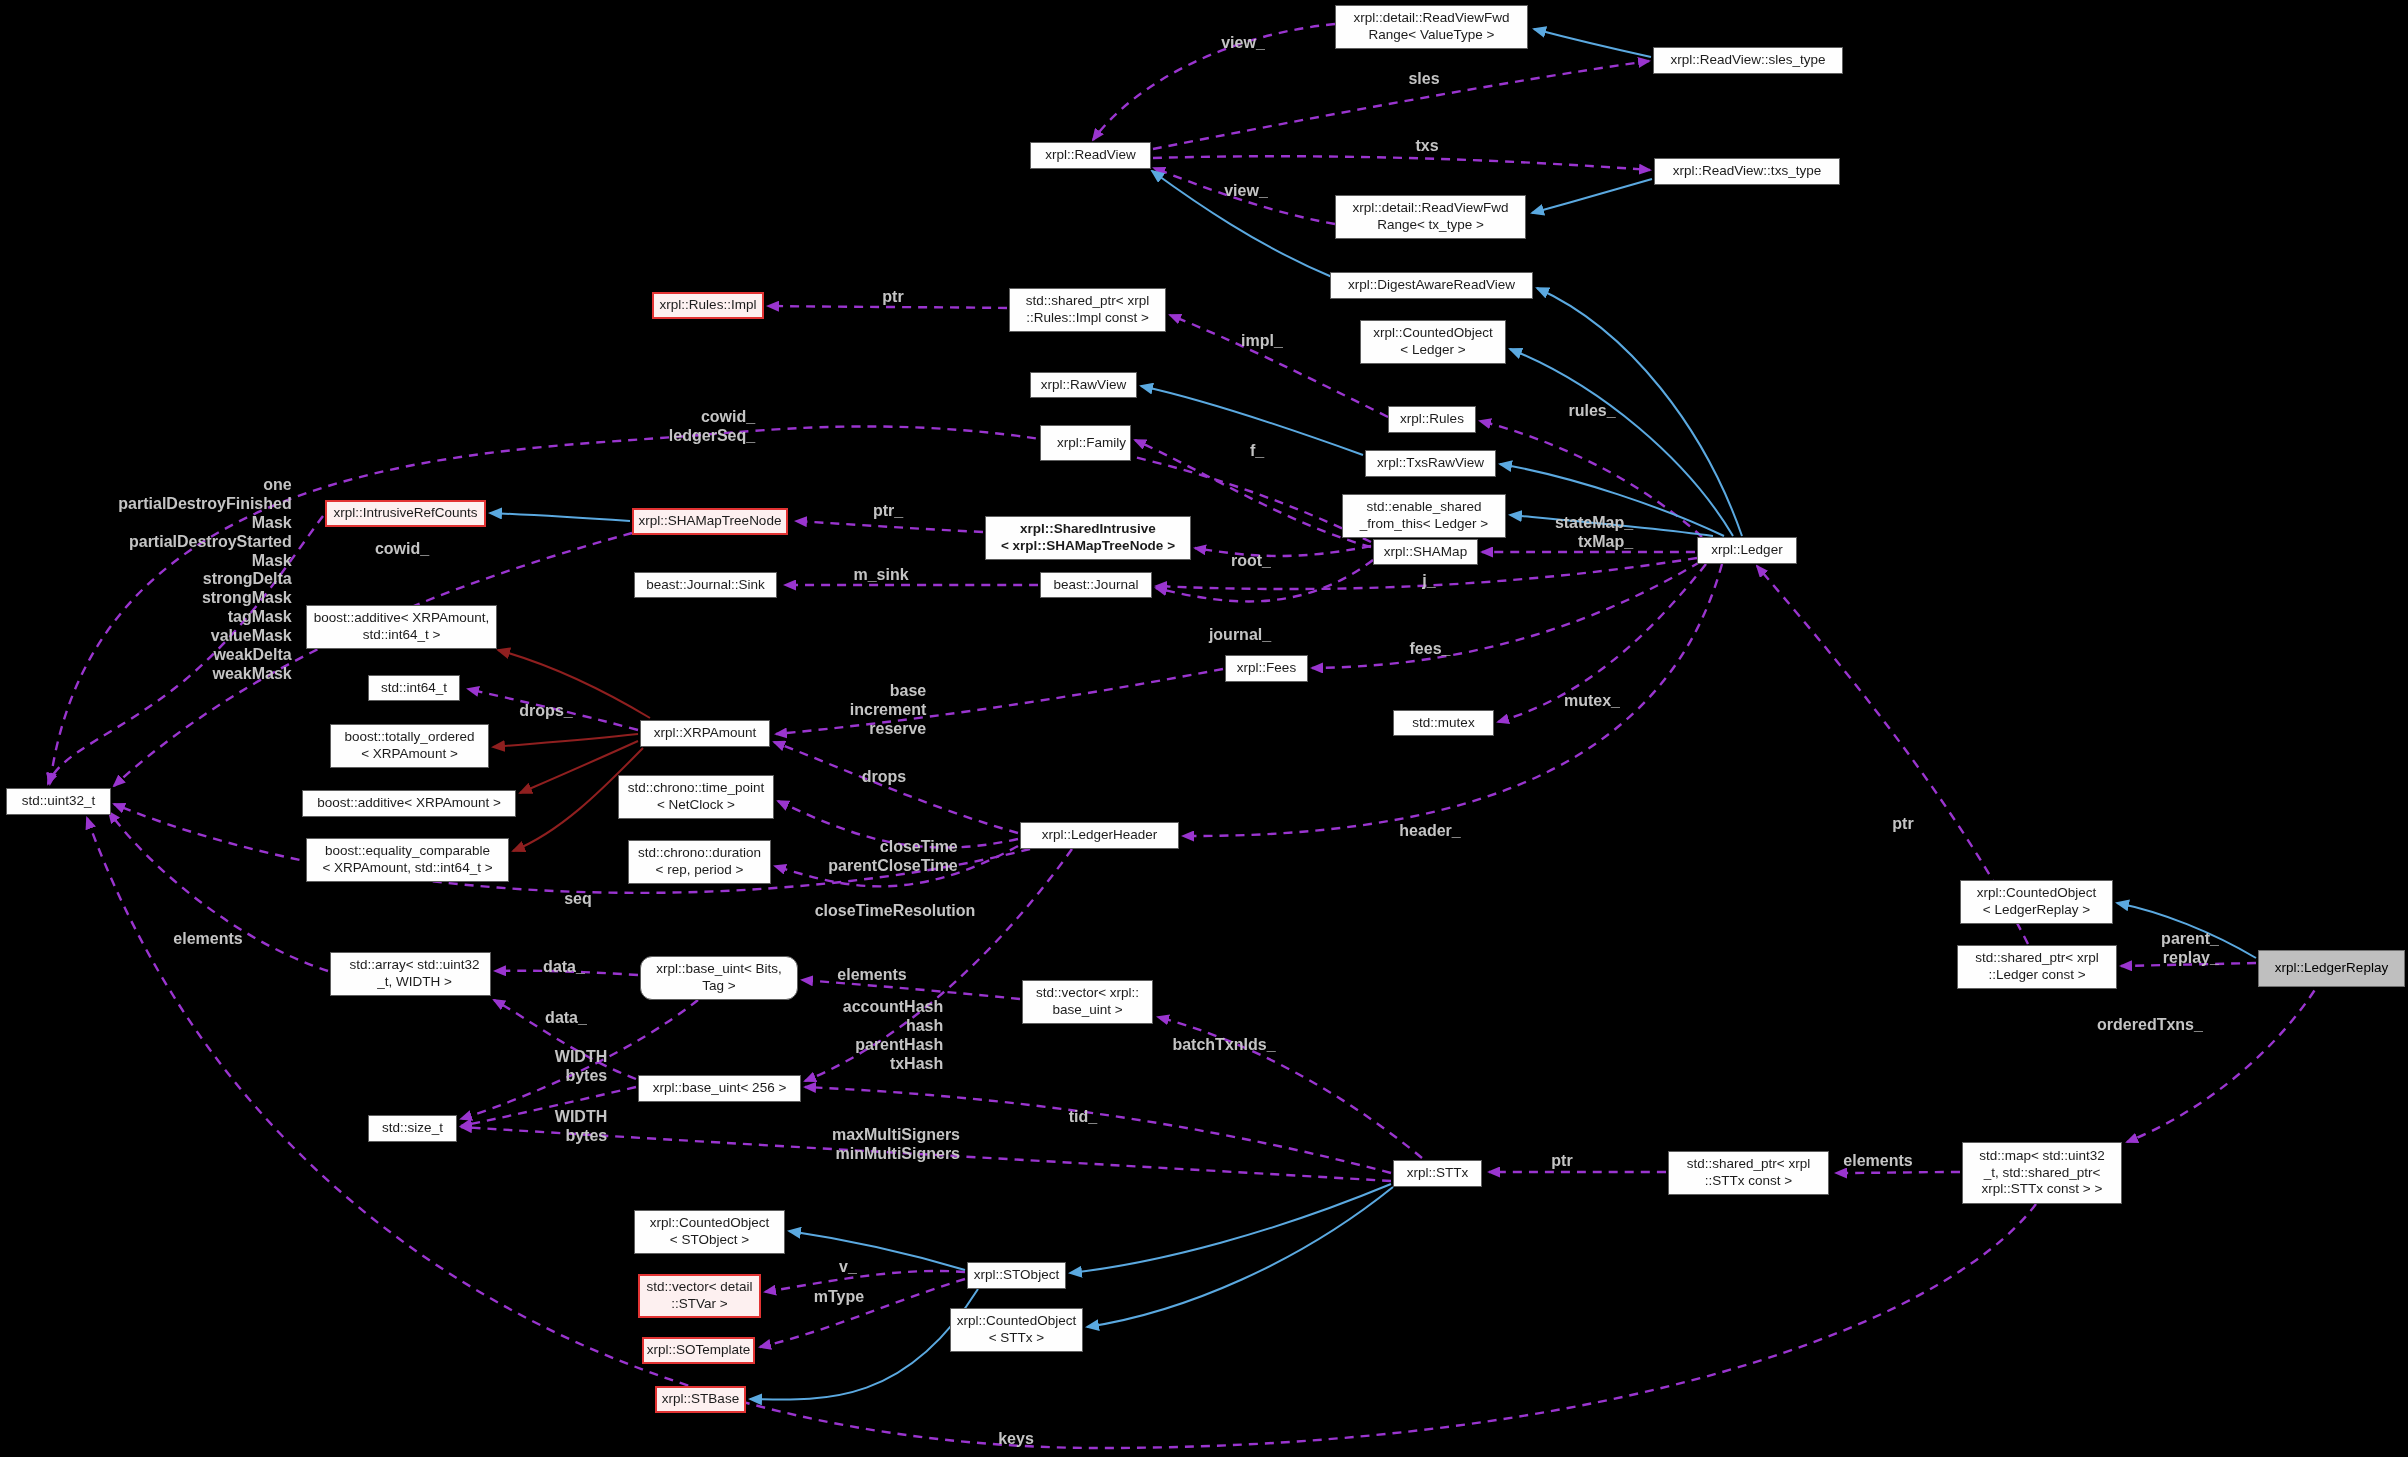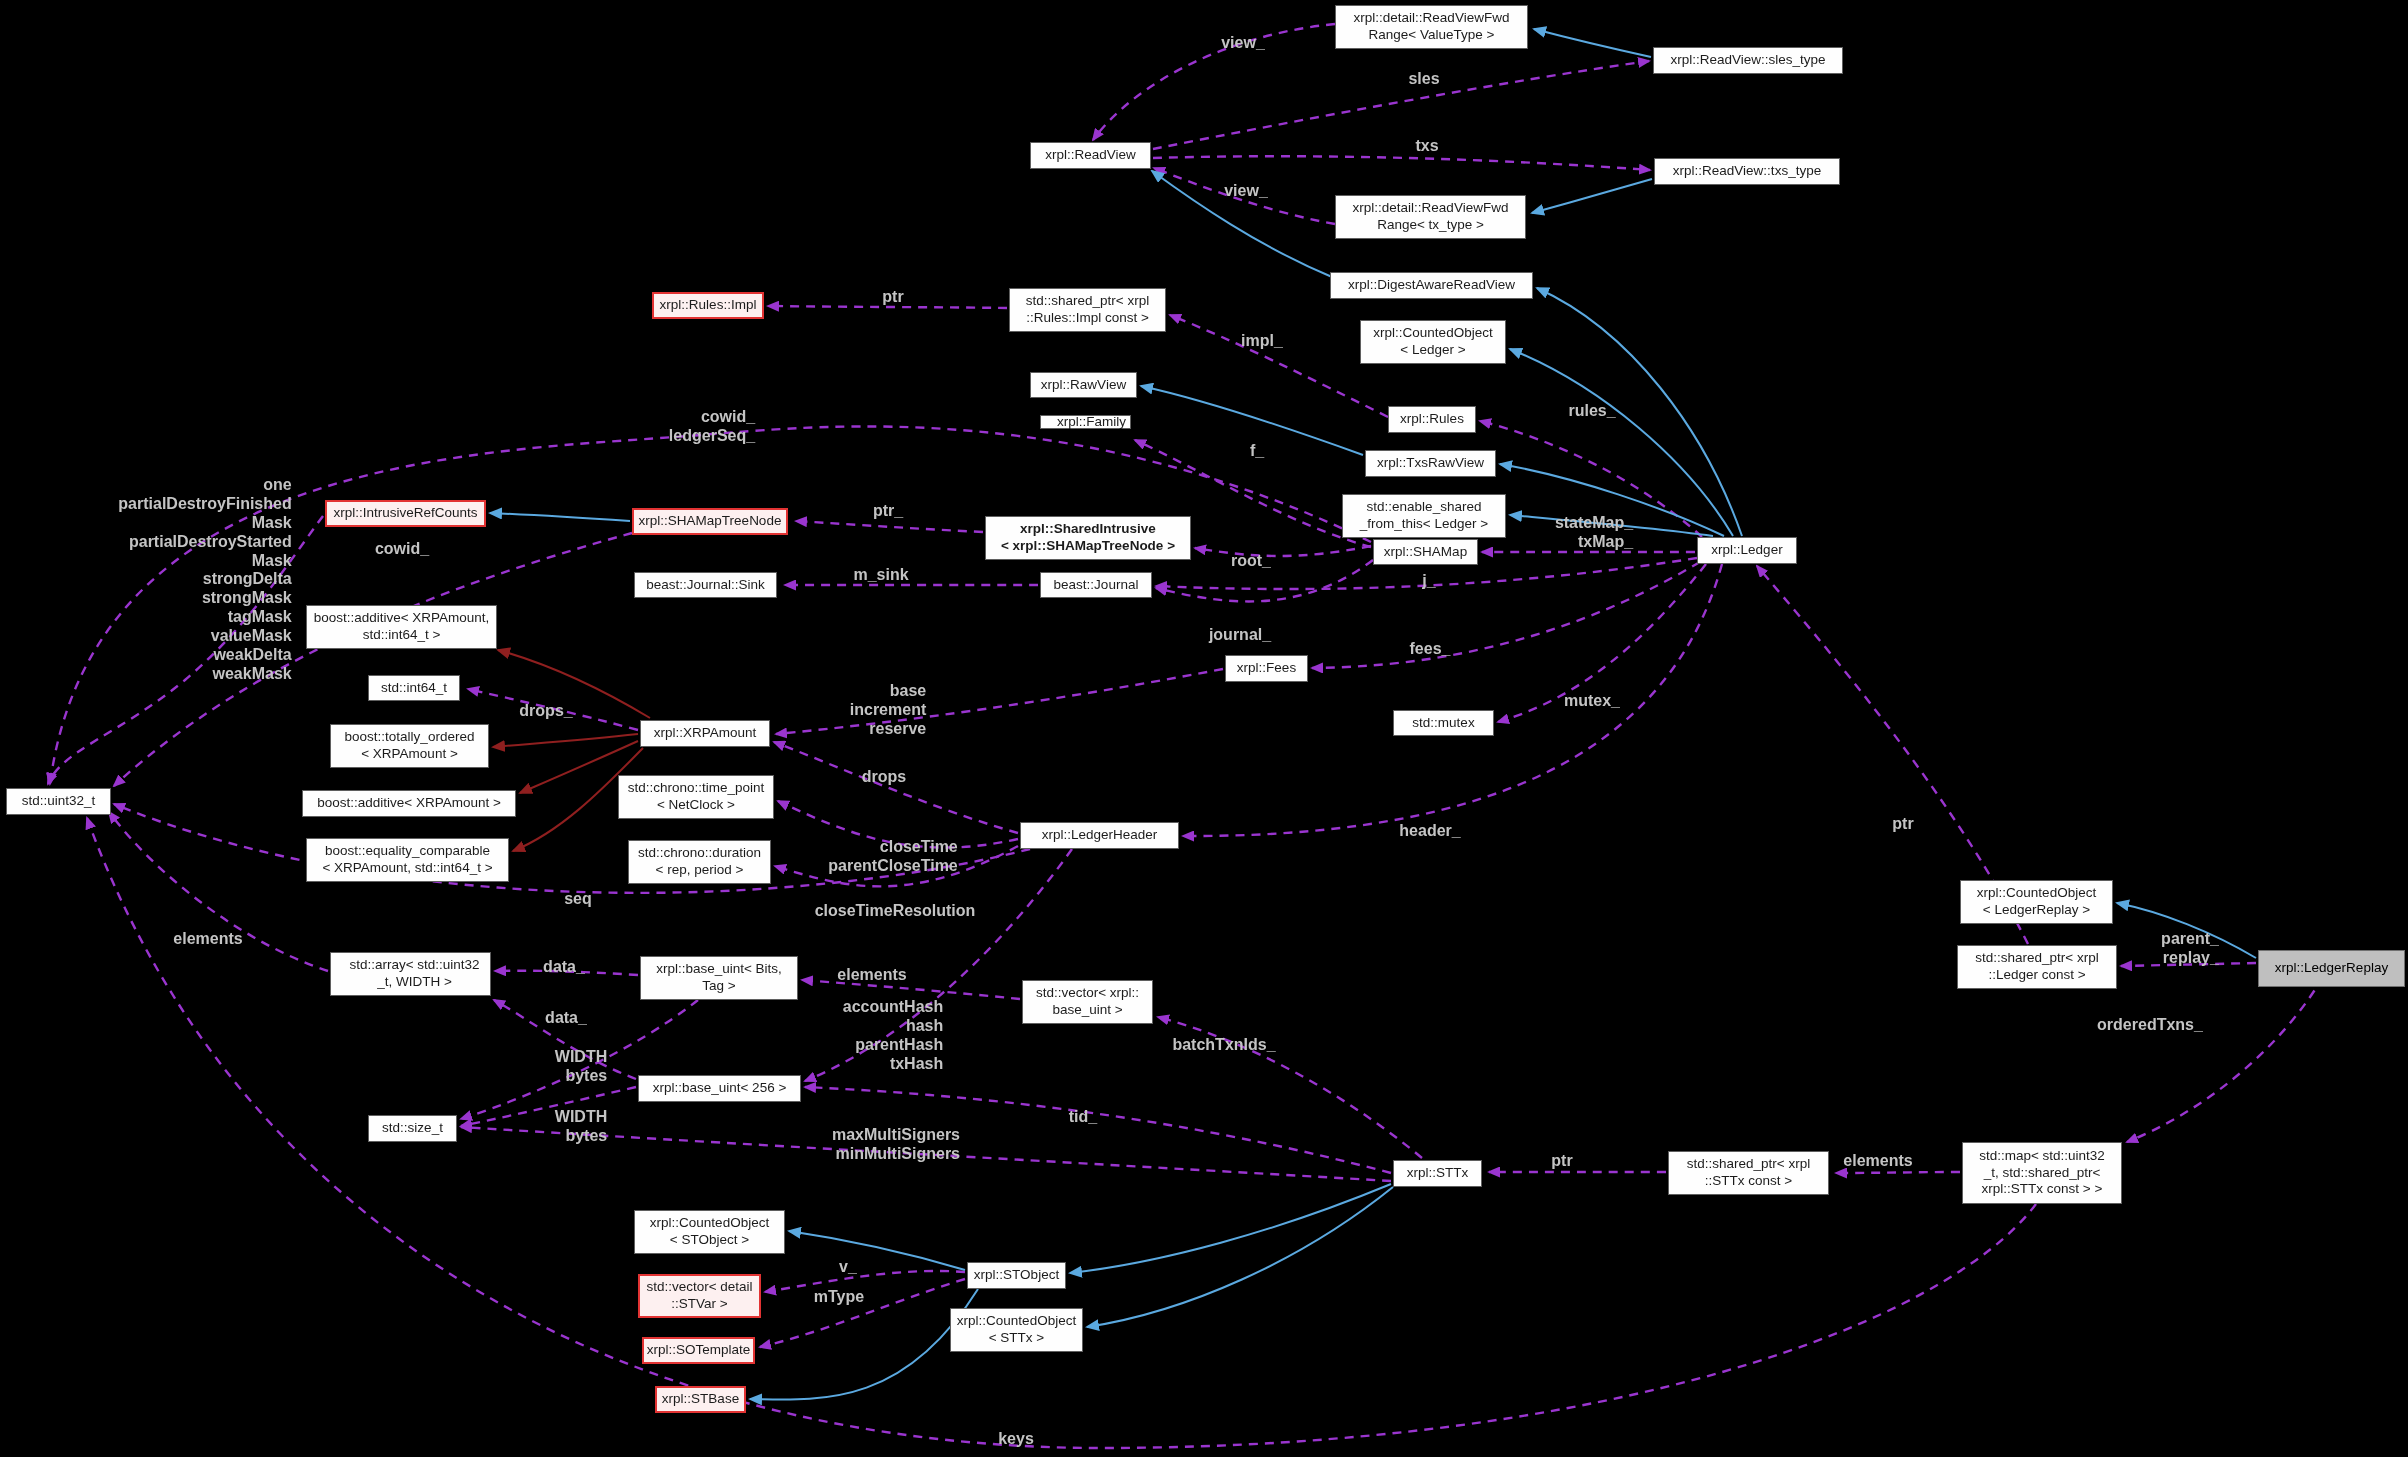--- a/index.html
+++ b/index.html
@@ -109,21 +109,21 @@
     <div class="node" style="left: 1335px; top: 195px; width: 191px; height: 44px;">xrpl::detail::ReadViewFwd
 Range&lt; tx_type &gt;</div>
     <div class="node" style="left: 1330px; top: 272px; width: 203px; height: 27px;">xrpl::DigestAwareReadView</div>
     <div class="node" style="left: 1360px; top: 320px; width: 146px; height: 44px;">xrpl::CountedObject
 &lt; Ledger &gt;</div>
     <div class="node" style="left: 1009px; top: 288px; width: 157px; height: 44px;">std::shared_ptr&lt; xrpl
 ::Rules::Impl const &gt;</div>
     <div class="node red" style="left: 652px; top: 292px; width: 112px; height: 27px;">xrpl::Rules::Impl</div>
     <div class="node" style="left: 1030px; top: 372px; width: 107px; height: 26px;">xrpl::RawView</div>
     <div class="node" style="left: 1388px; top: 406px; width: 88px; height: 27px;">xrpl::Rules</div>
-    <div class="node" style="left: 1040px; top: 415px; width: 91px; height: 14px; padding-left: 16px;">xrpl::Family</div>
+    <div class="node" style="left: 1040px; top: 425px; width: 91px; height: 36px; padding-left: 16px;">xrpl::Family</div>
     <div class="node" style="left: 1365px; top: 450px; width: 131px; height: 27px;">xrpl::TxsRawView</div>
     <div class="node" style="left: 1342px; top: 494px; width: 164px; height: 44px;">std::enable_shared
 _from_this&lt; Ledger &gt;</div>
     <div class="node" style="left: 985px; top: 516px; width: 206px; height: 44px; font-weight: bold;">xrpl::SharedIntrusive
 &lt; xrpl::SHAMapTreeNode &gt;</div>
     <div class="node" style="left: 1373px; top: 539px; width: 105px; height: 26px;">xrpl::SHAMap</div>
     <div class="node" style="left: 1697px; top: 537px; width: 100px; height: 27px;">xrpl::Ledger</div>
     <div class="node red" style="left: 325px; top: 500px; width: 161px; height: 27px;">xrpl::IntrusiveRefCounts</div>
     <div class="node red" style="left: 632px; top: 508px; width: 156px; height: 27px;">xrpl::SHAMapTreeNode</div>
     <div class="node" style="left: 634px; top: 572px; width: 143px; height: 26px;">beast::Journal::Sink</div>
@@ -140,21 +140,21 @@
     <div class="node" style="left: 618px; top: 775px; width: 156px; height: 44px;">std::chrono::time_point
 &lt; NetClock &gt;</div>
     <div class="node" style="left: 628px; top: 840px; width: 143px; height: 44px;">std::chrono::duration
 &lt; rep, period &gt;</div>
     <div class="node" style="left: 1225px; top: 655px; width: 83px; height: 27px;">xrpl::Fees</div>
     <div class="node" style="left: 1393px; top: 710px; width: 101px; height: 26px;">std::mutex</div>
     <div class="node" style="left: 1020px; top: 822px; width: 159px; height: 27px;">xrpl::LedgerHeader</div>
     <div class="node" style="left: 6px; top: 788px; width: 105px; height: 27px;">std::uint32_t</div>
     <div class="node" style="left: 330px; top: 952px; width: 161px; height: 44px; padding-left: 12px;">std::array&lt; std::uint32
 _t, WIDTH &gt;</div>
-    <div class="node" style="left: 640px; top: 956px; width: 158px; height: 44px;">xrpl::base_uint&lt; Bits,
+    <div class="node" style="left: 640px; top: 956px; width: 158px; height: 44px; border-radius: 12px;">xrpl::base_uint&lt; Bits,
 Tag &gt;</div>
     <div class="node" style="left: 1022px; top: 980px; width: 131px; height: 44px;">std::vector&lt; xrpl::
 base_uint &gt;</div>
     <div class="node" style="left: 638px; top: 1075px; width: 163px; height: 27px;">xrpl::base_uint&lt; 256 &gt;</div>
     <div class="node" style="left: 368px; top: 1115px; width: 89px; height: 27px;">std::size_t</div>
     <div class="node" style="left: 1393px; top: 1160px; width: 89px; height: 27px;">xrpl::STTx</div>
     <div class="node" style="left: 1668px; top: 1151px; width: 161px; height: 44px;">std::shared_ptr&lt; xrpl
 ::STTx const &gt;</div>
     <div class="node" style="left: 1962px; top: 1142px; width: 160px; height: 62px;">std::map&lt; std::uint32
 _t, std::shared_ptr&lt;

